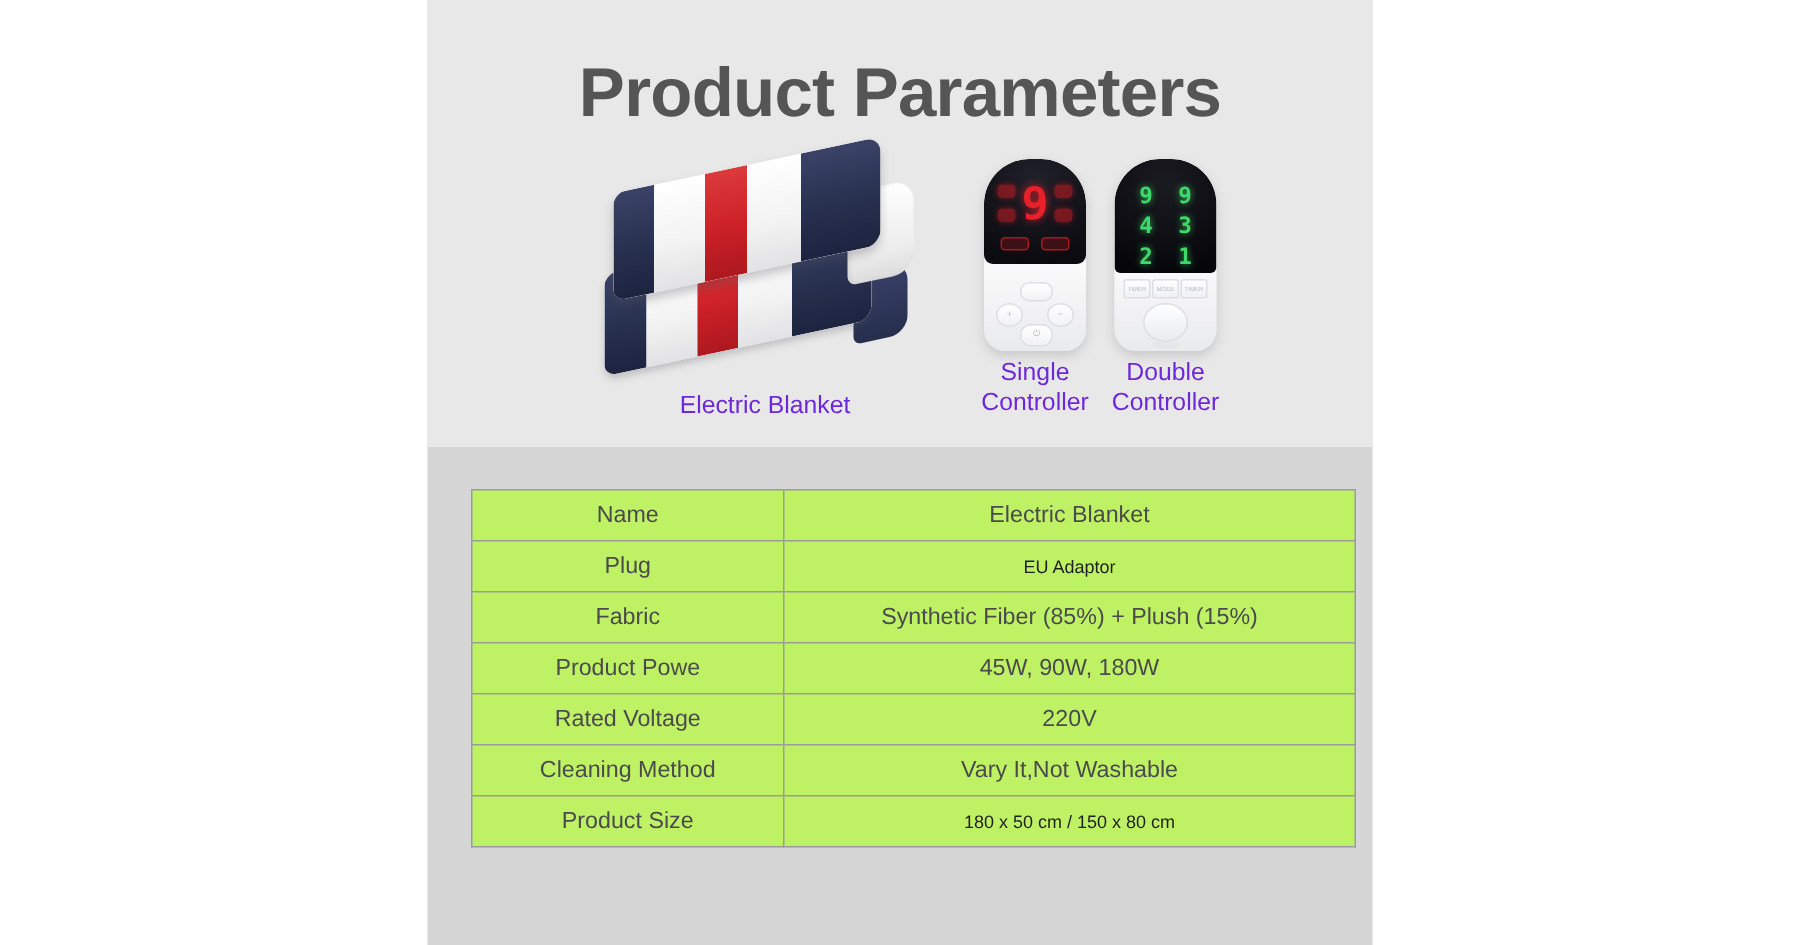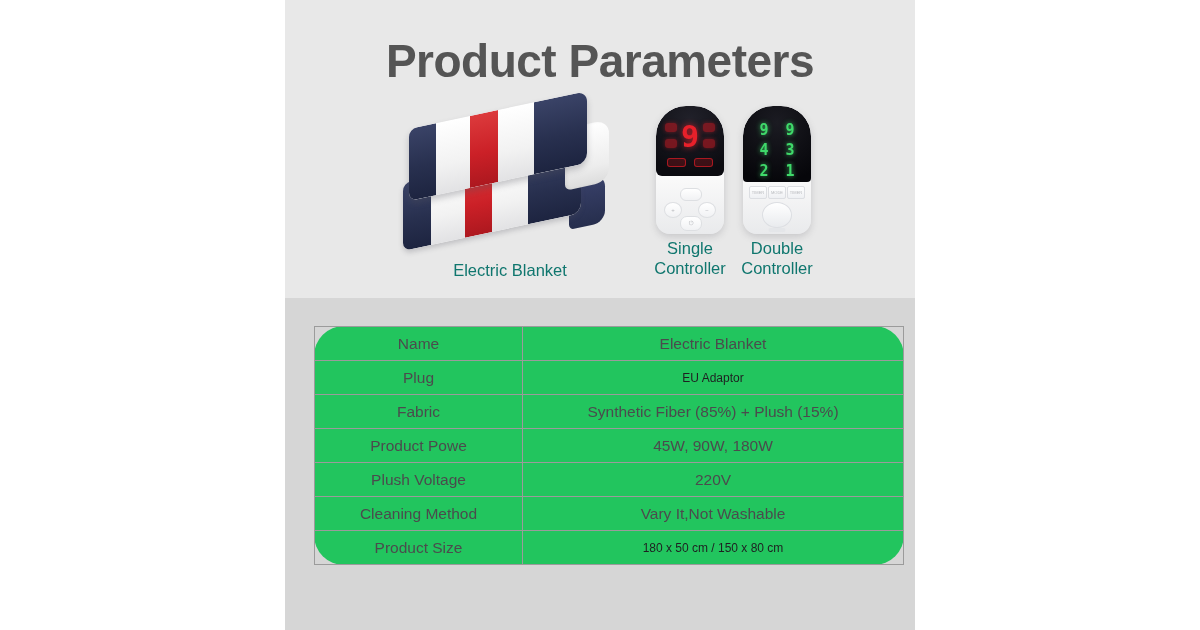--- a/index.html
+++ b/index.html
@@ -135,21 +135,21 @@
     width: 36px;
     height: 48px;
     background: linear-gradient(180deg,#39416a 0%,#262e4d 100%);
     border-radius: 5px 12px 12px 5px;
     transform: skewY(-12deg);
   }
 
   .caption {
     position: absolute;
     text-align: center;
-    color: #0f766e;
+    color: #6d28d9;
     font-size: 16.5px;
     line-height: 1.22;
   }
   .caption-blanket {
     left: 0;
     top: 158px;
     width: 230px;
   }
 
   
@@ -315,22 +315,21 @@
   }
 
   
   .table {
     position: absolute;
     left: 29px;   
     top: 326px;
     width: 571px; 
     border-collapse: collapse;
     table-layout: fixed;
-    background: #22c55e;
-    border-radius: 30px;
+    background: #bef264;
   }
   .table td {
     border: 1px solid #9b9b9b;
     height: 33px;
     text-align: center;
     vertical-align: middle;
     color: #4b4b4d;
     font-size: 15.5px;
     padding: 0 4px;
   }
@@ -454,21 +453,21 @@
         </tr>
         <tr>
           <td class="k">Fabric</td>
           <td class="v">Synthetic Fiber (85%) + Plush (15%)</td>
         </tr>
         <tr>
           <td class="k">Product Powe</td>
           <td class="v">45W, 90W, 180W</td>
         </tr>
         <tr>
-          <td class="k">Plush Voltage</td>
+          <td class="k">Rated Voltage</td>
           <td class="v">220V</td>
         </tr>
         <tr>
           <td class="k">Cleaning Method</td>
           <td class="v">Vary It,Not Washable</td>
         </tr>
         <tr>
           <td class="k">Product Size</td>
           <td class="v emph">180 x 50 cm / 150 x 80 cm</td>
         </tr>

